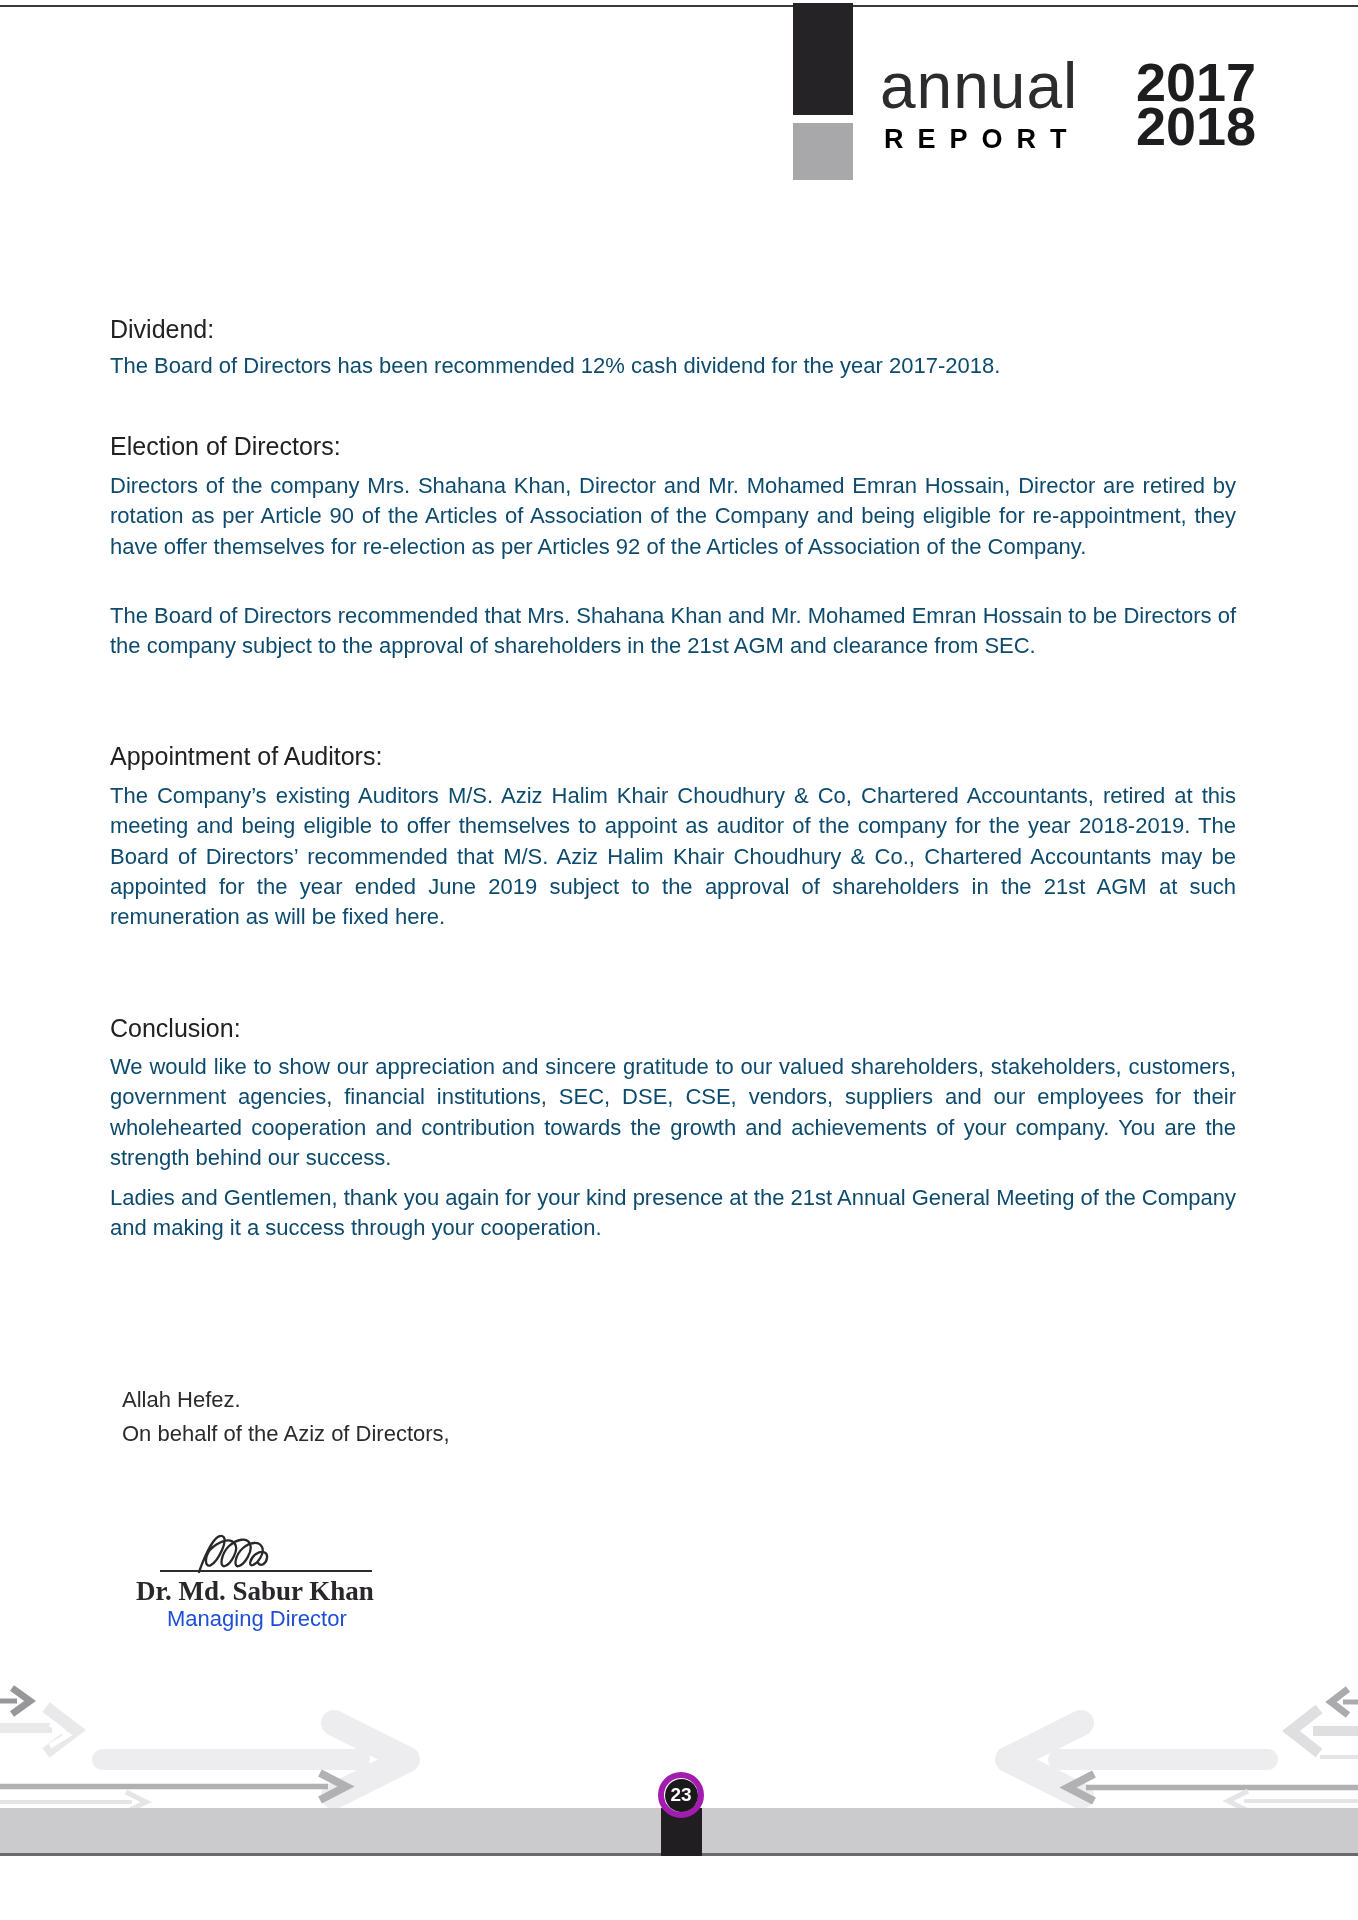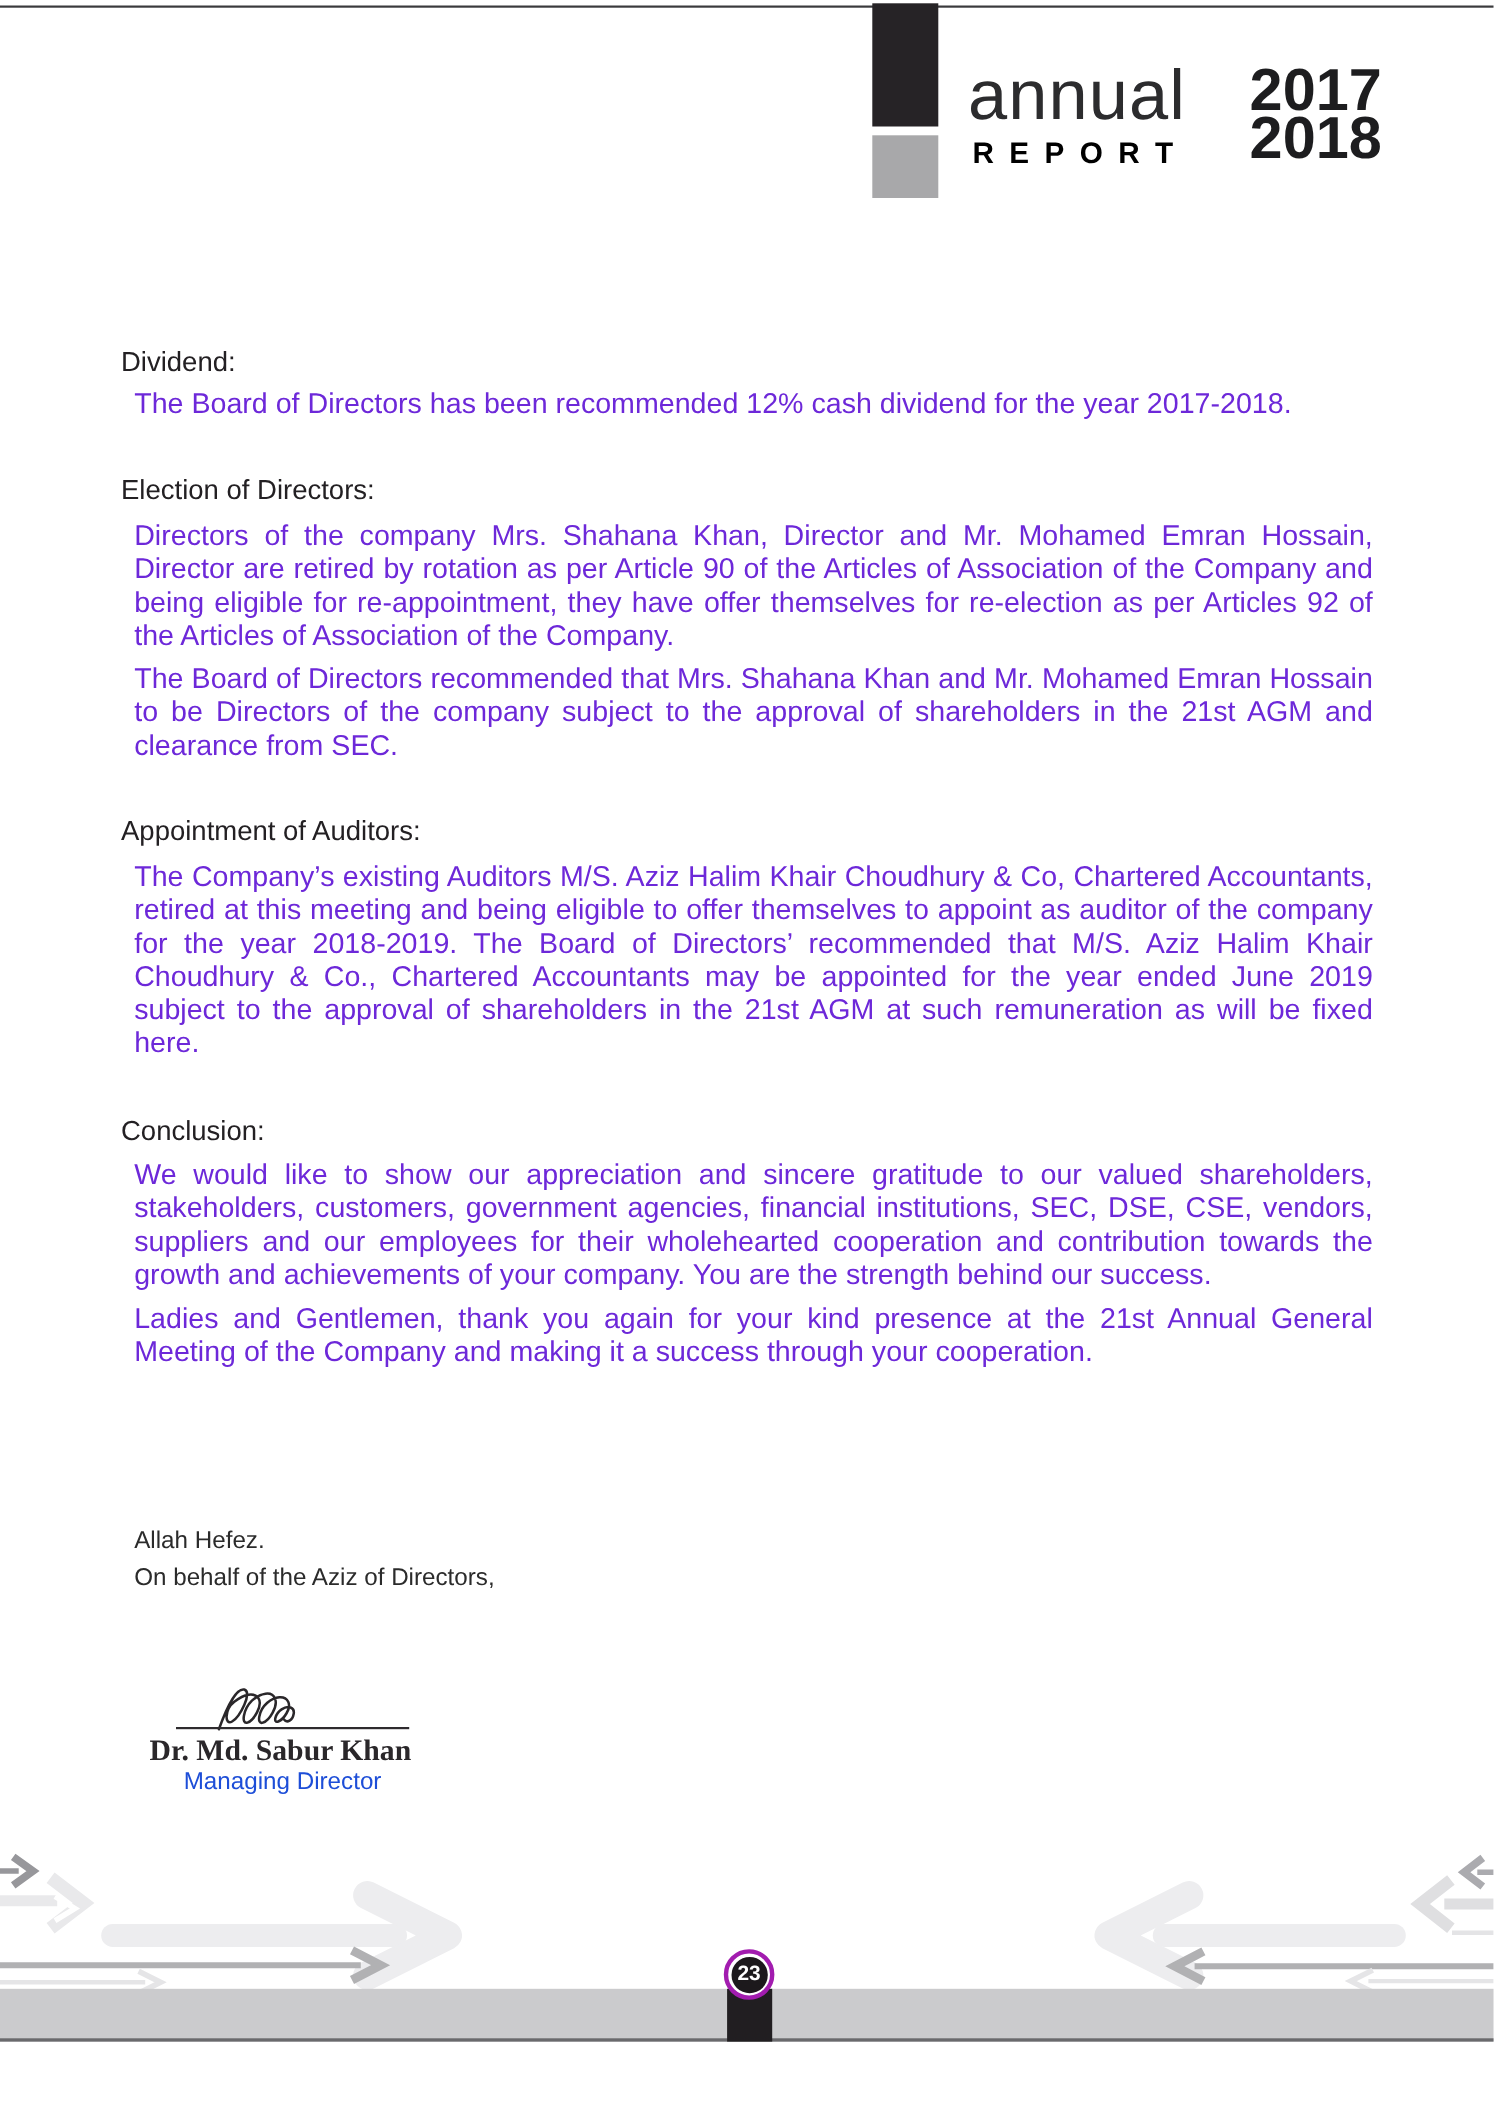--- a/index.html
+++ b/index.html
@@ -13,40 +13,40 @@
   .logo-annual{position:absolute;left:880px;top:52px;font-size:64px;line-height:68px;
                letter-spacing:1px;color:#2c2c2e;}
   .logo-report{position:absolute;left:884px;top:126px;font-size:27px;line-height:27px;
                font-weight:bold;letter-spacing:14px;color:#000000;white-space:nowrap;}
   .logo-years{position:absolute;left:1136px;top:60px;font-size:54px;line-height:44px;
               font-weight:bold;color:#1d1d1f;letter-spacing:0px;}
 
   
   .h{position:absolute;left:110px;width:1126px;font-size:25px;line-height:30px;
      font-weight:normal;color:#232023;}
-  .p{position:absolute;left:110px;width:1126px;font-size:26px;line-height:30.3px;
-     text-align:justify;color:#6d28d9;margin-left:12px;}
+  .p{position:absolute;left:110px;width:1126px;font-size:22px;line-height:30.3px;
+     text-align:justify;color:#0c4a6e;}
   .p.single{text-align:left;white-space:nowrap;}
   .closing{position:absolute;left:122px;top:1383px;font-size:22px;line-height:34px;color:#2b2b2b;}
 
   
   .sig-squiggle{position:absolute;left:195px;top:1530px;}
   .sig-rule{position:absolute;left:160px;top:1570px;width:212px;height:2px;background:#2e2b2e;}
   .sig-name{position:absolute;left:136px;top:1576px;font-family:"Liberation Serif",serif;
             font-size:27px;font-weight:bold;color:#2a272a;}
   .sig-title{position:absolute;left:167px;top:1606px;font-family:Liberation Sans, sans-serif;
              font-size:22px;color:#1d4ed8;}
 
   
   .arrows{position:absolute;left:0;top:1680px;}
   .band{position:absolute;left:0;top:1808px;width:1358px;height:45px;background:#cbcbcd;
         border-bottom:3px solid #6a6a6d;z-index:1;}
   .page-bar{position:absolute;left:661px;top:1808px;width:41px;height:48px;background:#211e21;z-index:2;}
   .page-badge{position:absolute;left:658px;top:1772px;width:46px;height:46px;border-radius:50%;
-              background:#ffffff;border:4px solid #a21caf;box-sizing:border-box;z-index:3;
+              background:#ffffff;border:6px solid #a21caf;box-sizing:border-box;z-index:3;
               display:flex;align-items:center;justify-content:center;}
   .page-badge-inner{width:33px;height:33px;border-radius:50%;background:#1c191c;color:#ffffff;
                     font-size:19px;font-weight:bold;display:flex;align-items:center;justify-content:center;}
 </style>
 </head>
 <body>
 
 <div class="page">
 
   <div class="top-rule"></div>

